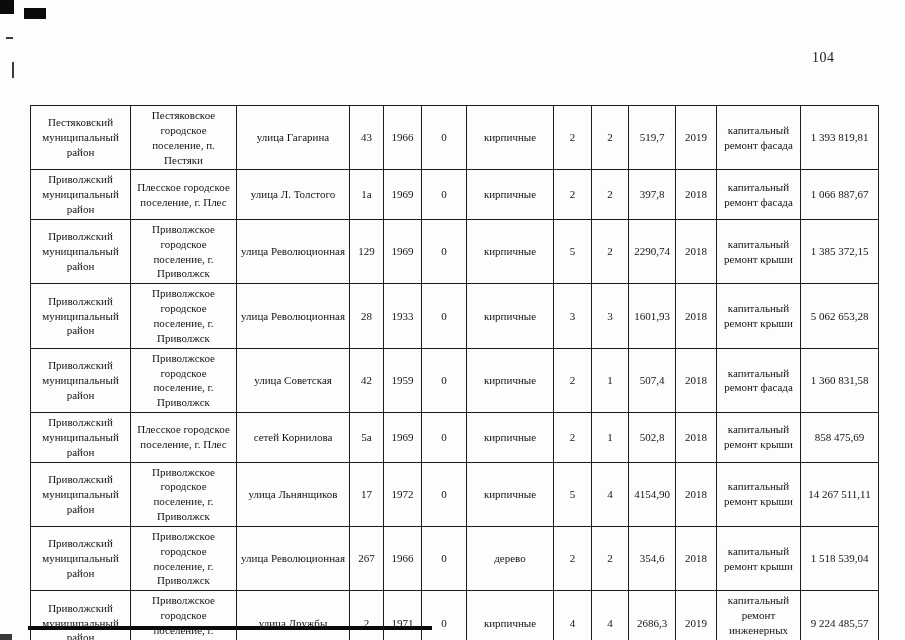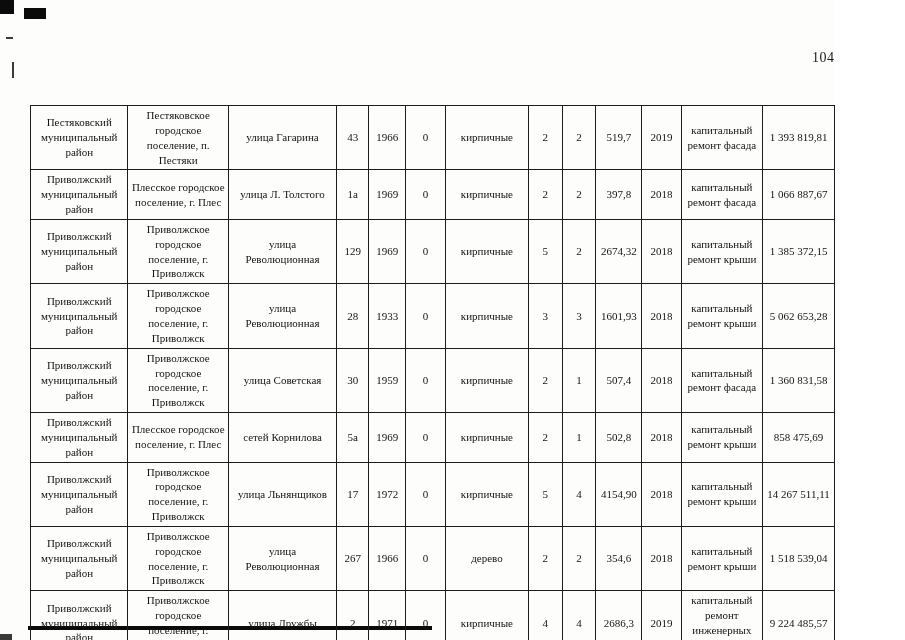--- a/index.html
+++ b/index.html
@@ -1,19 +1,19 @@
 <!DOCTYPE html>
 <html><head>
 <meta charset="utf-8">
 <style>
   html, body { margin: 0; padding: 0; }
   body { background: #ffffff; }
   .page {
     position: relative;
-    width: 835px;
+    width: 905px;
     height: 640px;
     background: #fdfdfc;
     overflow: hidden;
     font-family: "Liberation Serif", serif;
     color: #141414;
   }
   .page-number {
     position: absolute;
     top: 50px;
     left: 812px;
@@ -108,21 +108,21 @@
     <tr>
       <td>Приволжский муниципальный район</td>
       <td>Приволжское городское поселение, г. Приволжск</td>
       <td>улица Революционная</td>
       <td>129</td>
       <td>1969</td>
       <td>0</td>
       <td>кирпичные</td>
       <td>5</td>
       <td>2</td>
-      <td>2674,32</td>
+      <td>2290,74</td>
       <td>2018</td>
       <td>капитальный ремонт крыши</td>
       <td>1 385 372,15</td>
     </tr>
 
     <tr>
       <td>Приволжский муниципальный район</td>
       <td>Приволжское городское поселение, г. Приволжск</td>
       <td>улица Революционная</td>
       <td>28</td>
@@ -134,21 +134,21 @@
       <td>1601,93</td>
       <td>2018</td>
       <td>капитальный ремонт крыши</td>
       <td>5 062 653,28</td>
     </tr>
 
     <tr>
       <td>Приволжский муниципальный район</td>
       <td>Приволжское городское поселение, г. Приволжск</td>
       <td>улица Советская</td>
-      <td>30</td>
+      <td>42</td>
       <td>1959</td>
       <td>0</td>
       <td>кирпичные</td>
       <td>2</td>
       <td>1</td>
       <td>507,4</td>
       <td>2018</td>
       <td>капитальный ремонт фасада</td>
       <td>1 360 831,58</td>
     </tr>

